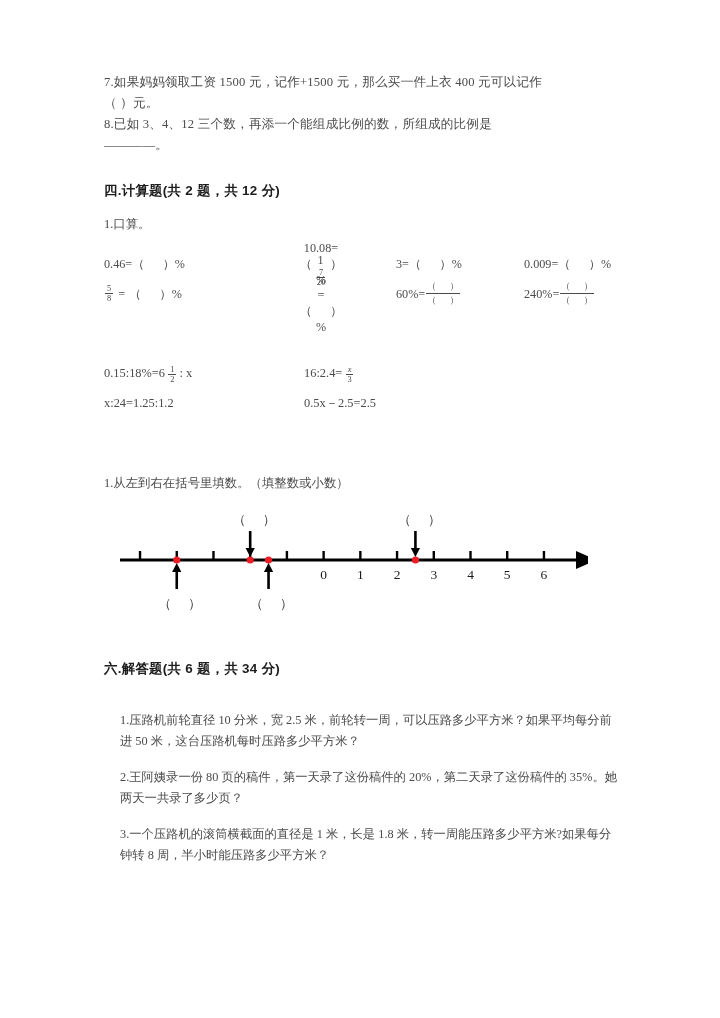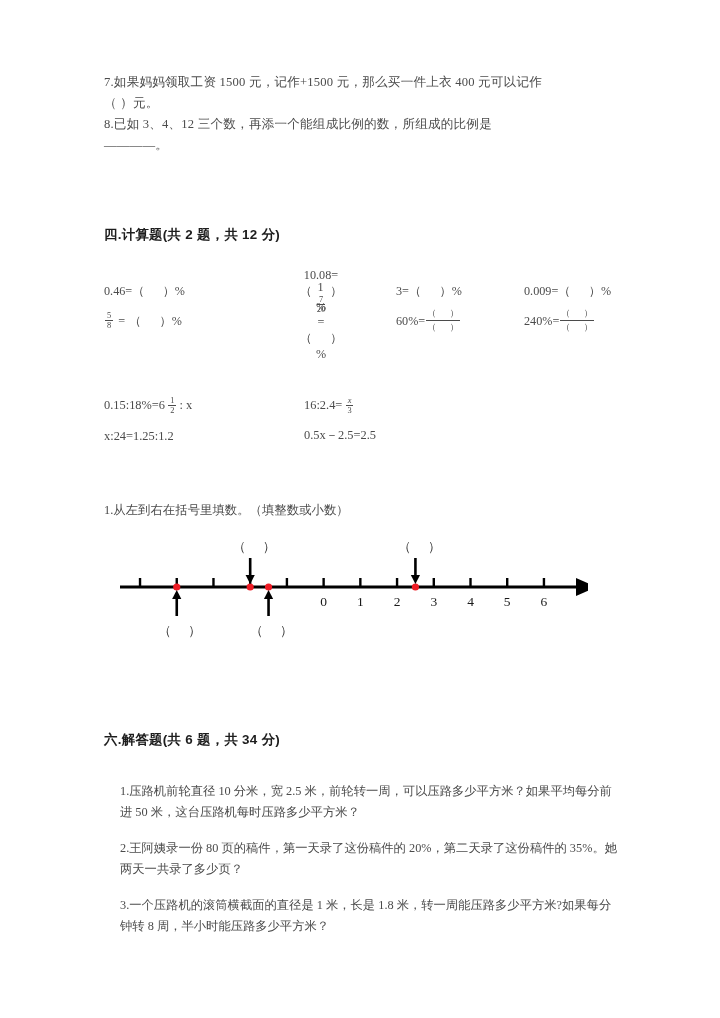--- a/index.html
+++ b/index.html
@@ -35,21 +35,20 @@
     line-height: 21px;
     color: #4b4b4b;
     letter-spacing: 0.2px;
   }
   .section-title {
     font-weight: bold;
     font-size: 13.4px;
     color: #1d1d1d;
     letter-spacing: 0.3px;
     font-family: "Liberation Sans", "DejaVu Sans", sans-serif;
-    margin-top: 44px;
   }
   .sub-label {
     font-size: 12.4px;
     color: #4b4b4b;
   }
   .spacer-lg { height: 26px; }
   .spacer-md { height: 16px; }
 
   
   .calc-row {
@@ -121,21 +120,21 @@
     text-align: center;
     white-space: pre;
   }
 
   
   .eq-row {
     display: flex;
     font-size: 12.4px;
     color: #4b4b4b;
     height: 28px;
-    align-items: flex-end;
+    align-items: center;
   }
   .eq-left  { width: 200px; white-space: nowrap; }
   .eq-right { white-space: nowrap; }
   .frac-inline {
     display: inline-flex;
     flex-direction: column;
     align-items: center;
     vertical-align: middle;
     font-size: 8.4px;
     line-height: 1.08;
@@ -175,20 +174,21 @@
       <div class="qline">8.已如 3、4、12 三个数，再添一个能组成比例的数，所组成的比例是</div>
       <div class="qline">————。</div>
     </div>
 
     <div class="spacer-lg"></div>
 
     <div class="section-title">四.计算题(共 2 题，共 12 分)</div>
 
     <div class="spacer-md"></div>
 
+    <div class="sub-label">1.口算。</div>
 
     <div class="spacer-md"></div>
 
     <div class="calc-row">
       <div class="calc-cell c1">
         <span>0.46=</span>
         <span class="paren-blank">（      ）</span>
         <span>%</span>
       </div>
       <div class="calc-cell c2">

